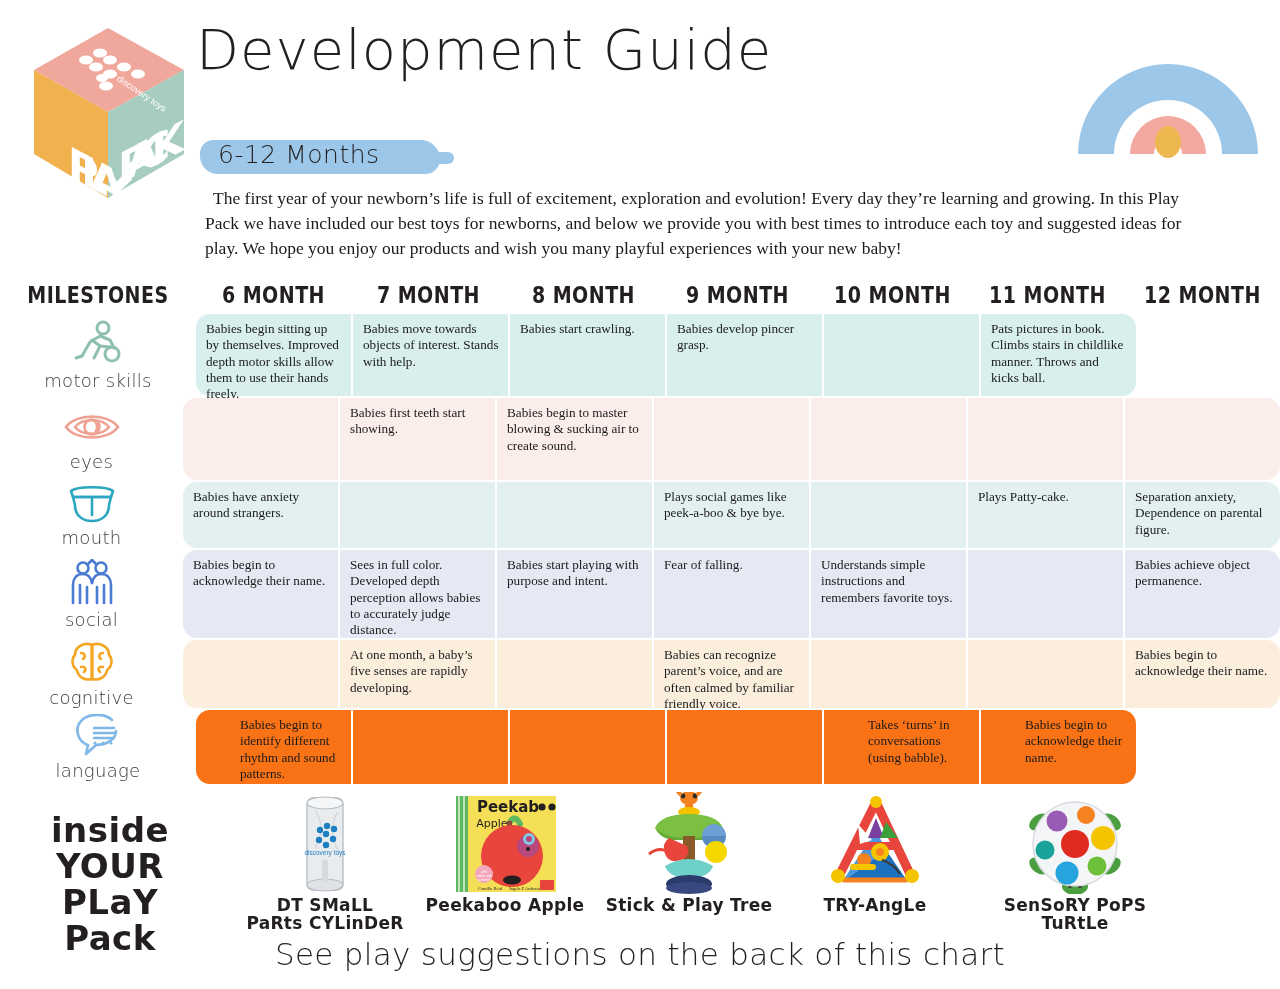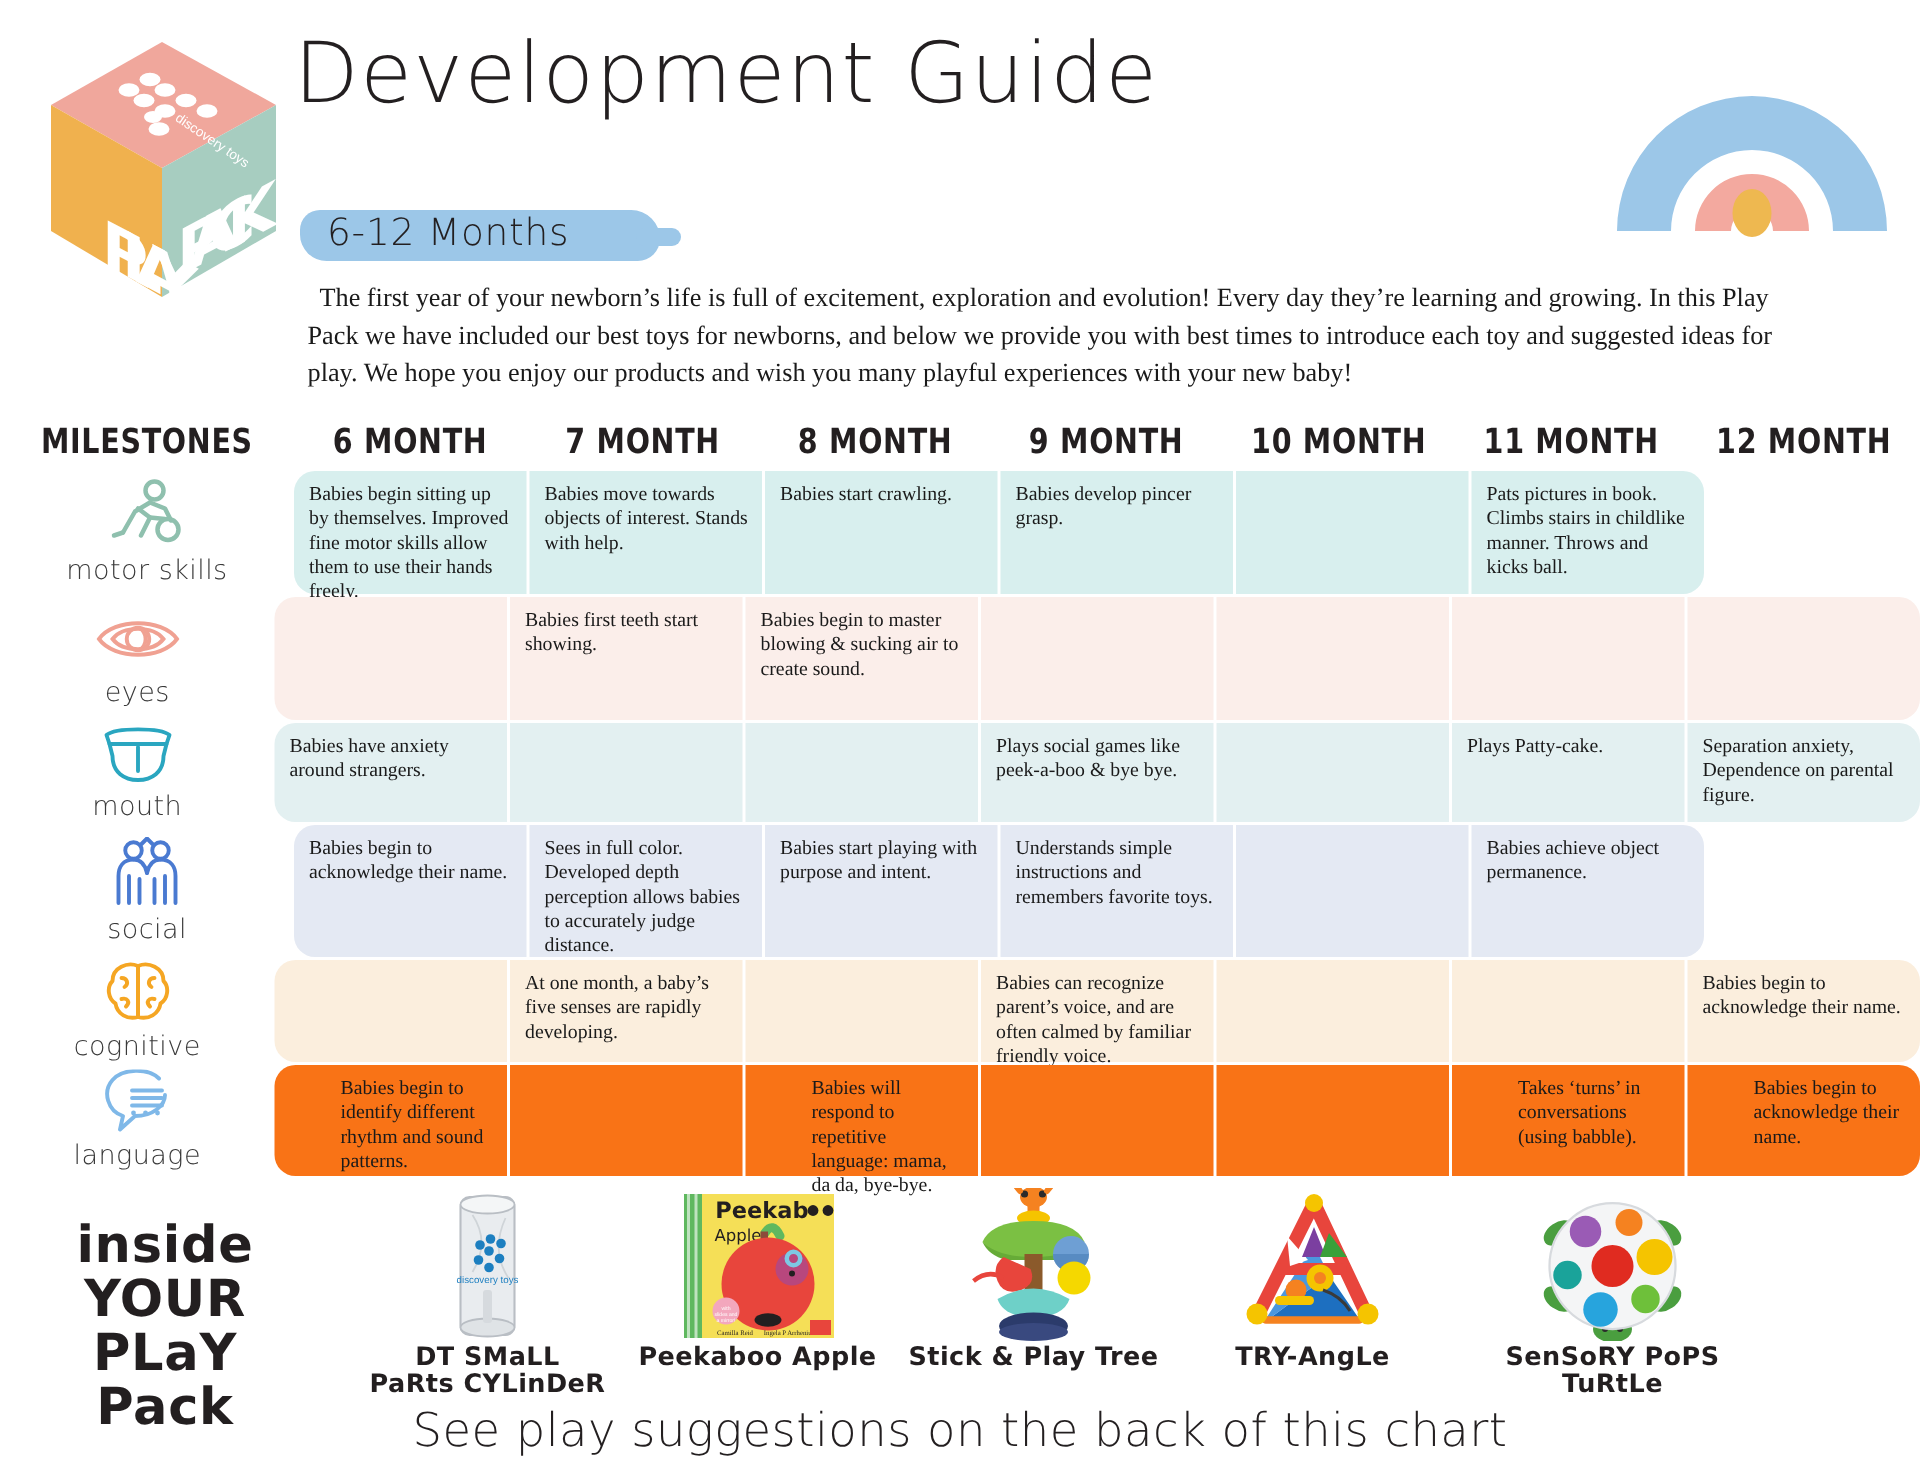--- a/index.html
+++ b/index.html
@@ -199,21 +199,21 @@
               <path d="M30 16 L40 20 L44 28"></path>
               <path d="M22 20 L30 26 L24 38"></path>
               <path d="M30 26 L40 27"></path>
               <circle cx="42" cy="34" r="7"></circle>
               <path d="M12 36 L6 38"></path>
             </svg>
           </span>
           <span class="lbl">motor skills</span>
         </div>
         <div class="cells">
-          <div class="cell">Babies begin sitting up by themselves. Improved fine motor skills allow them to use their hands freely.</div>
+          <div class="cell">Babies begin sitting up by themselves. Improved depth motor skills allow them to use their hands freely.</div>
           <div class="cell">Babies move towards objects of interest. Stands with help.</div>
           <div class="cell">Babies start crawling.</div>
           <div class="cell">Babies develop pincer grasp.</div>
           <div class="cell"></div>
           <div class="cell">Pats pictures in book. Climbs stairs in childlike manner. Throws and kicks ball.</div>
         </div>
       </div>
 
       <div class="row r-eyes">
         <div class="rowlabel">
@@ -273,20 +273,21 @@
               <path d="M14 26 L14 44 M21 28 L21 44 M31 28 L31 44 M38 26 L38 44"></path>
               <path d="M22 5 L26 1 L30 5"></path>
             </svg>
           </span>
           <span class="lbl">social</span>
         </div>
         <div class="cells">
           <div class="cell">Babies begin to acknowledge their name.</div>
           <div class="cell">Sees in full color. Developed depth perception allows babies to accurately judge distance.</div>
           <div class="cell">Babies start playing with purpose and intent.</div>
+          <div class="cell">Fear of falling.</div>
           <div class="cell">Understands simple instructions and remembers favorite toys.</div>
           <div class="cell"></div>
           <div class="cell">Babies achieve object permanence.</div>
         </div>
       </div>
 
       <div class="row r-cog">
         <div class="rowlabel">
           <span class="ico">
             <svg width="46" height="42" viewBox="0 0 46 42" fill="none" stroke="#f5a623" stroke-width="2.6" stroke-linecap="round" stroke-linejoin="round">
@@ -321,21 +322,20 @@
               <circle cx="23" cy="29" r="1.6" fill="#7fb8e8" stroke="none"></circle>
               <circle cx="31" cy="29" r="1.6" fill="#7fb8e8" stroke="none"></circle>
               <circle cx="39" cy="29" r="1.6" fill="#7fb8e8" stroke="none"></circle>
             </svg>
           </span>
           <span class="lbl">language</span>
         </div>
         <div class="cells">
           <div class="cell">Babies begin to identify different rhythm and sound patterns.</div>
           <div class="cell"></div>
-          <div class="cell">Babies will respond to repetitive language: mama, da da, bye-bye.</div>
           <div class="cell"></div>
           <div class="cell"></div>
           <div class="cell">Takes ‘turns’ in conversations (using babble).</div>
           <div class="cell">Babies begin to acknowledge their name.</div>
         </div>
       </div>
 
     </div>
   </div>
 

